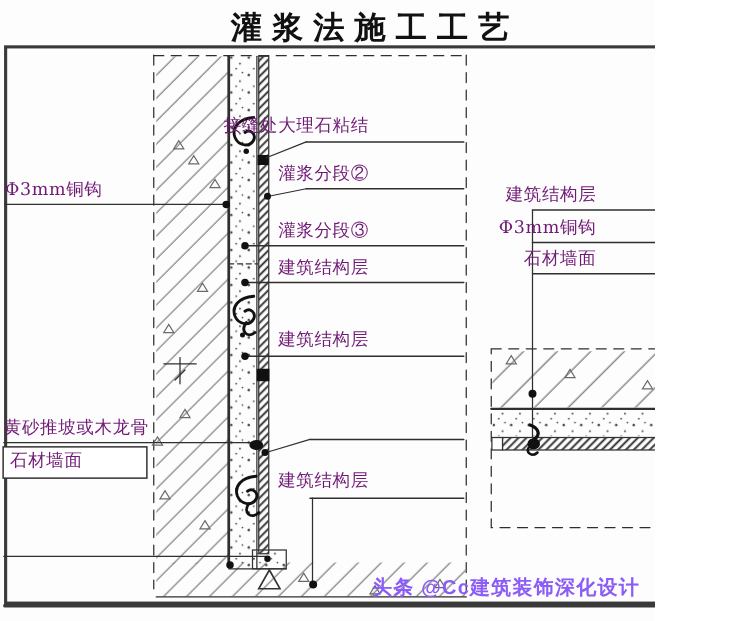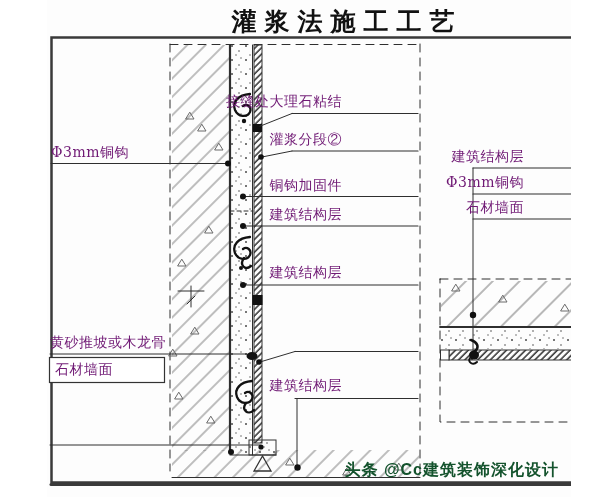--- a/index.html
+++ b/index.html
@@ -1,32 +1,32 @@
 <!DOCTYPE html>
 <html><head>
 <meta charset="utf-8">
 <style>
   html,body{margin:0;padding:0;background:#ffffff;}
   #stage{
     position:relative;width:524px;height:497px;background:#fdfdfd;
-    font-family:"DejaVu Serif","Liberation Serif",serif;color:#1f1f1f;overflow:hidden;margin-left:47px;
+    font-family:"DejaVu Serif","Liberation Serif",serif;color:#1f1f1f;overflow:hidden;
   }
   #drawing-svg{position:absolute;left:0;top:0;width:600px;height:497px;}
   .lbl{
     position:absolute;font-size:14px;line-height:17px;letter-spacing:0.5px;
     white-space:nowrap;color:#701a75;z-index:3;
   }
   .lbl.right{text-align:right;}
   #page-title{
     position:absolute;left:0;top:5px;width:600px;text-align:center;
     font-size:25px;font-weight:bold;letter-spacing:8px;color:#111;z-index:3;
   }
   #watermark{
     position:absolute;right:12px;top:460px;font-size:16px;font-weight:600;
-    letter-spacing:1px;color:#14532d;z-index:3;
+    letter-spacing:1px;color:#8b5cf6;z-index:3;
     font-family:"Liberation Sans","DejaVu Sans",sans-serif;
     text-align:center;
   }
   
   .l-hook   {left:4px; top:144px;}
   .l-grout  {left:3px; top:334px;}
   .l-stone  {left:8px; top:361px;}
   .l-sand   {left:3px; top:427px;}
   
   .r-joint  {right:229px; top:93px;}
@@ -215,21 +215,21 @@
       </g>
     </g>
   </svg>
 
   <span class="lbl l-hook">Φ3mm铜钩</span>
   <span class="lbl l-grout">黄砂推坡或木龙骨</span>
   <span class="lbl l-stone">石材墙面</span>
 
   <span class="lbl right r-joint">接缝处大理石粘结</span>
   <span class="lbl right r-slot">灌浆分段②</span>
-  <span class="lbl right r-seg3">铜钩加固件</span>
+  <span class="lbl right r-seg3">灌浆分段③</span>
   <span class="lbl right r-seg2">建筑结构层</span>
   <span class="lbl right r-seg1">建筑结构层</span>
   <span class="lbl right r-struct">建筑结构层</span>
 
   <span class="lbl right p-struct">建筑结构层</span>
   <span class="lbl right p-hook">Φ3mm铜钩</span>
   <span class="lbl right p-stone">石材墙面</span>
 
   <span id="watermark">头条 @Cc建筑装饰深化设计</span>
 </div>

